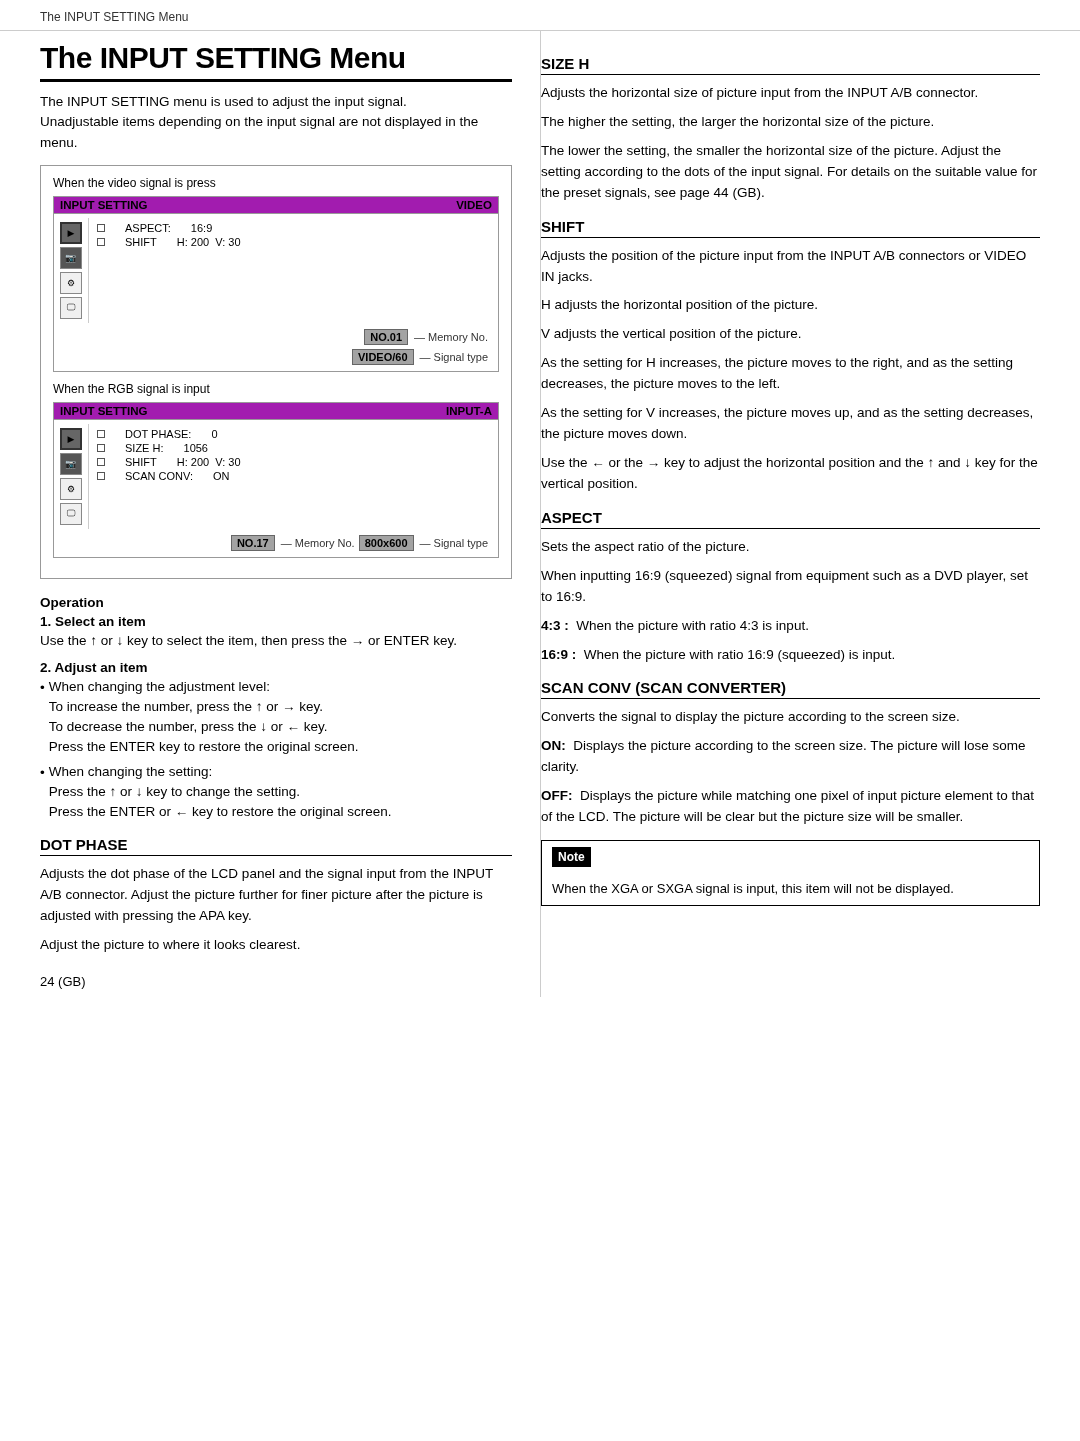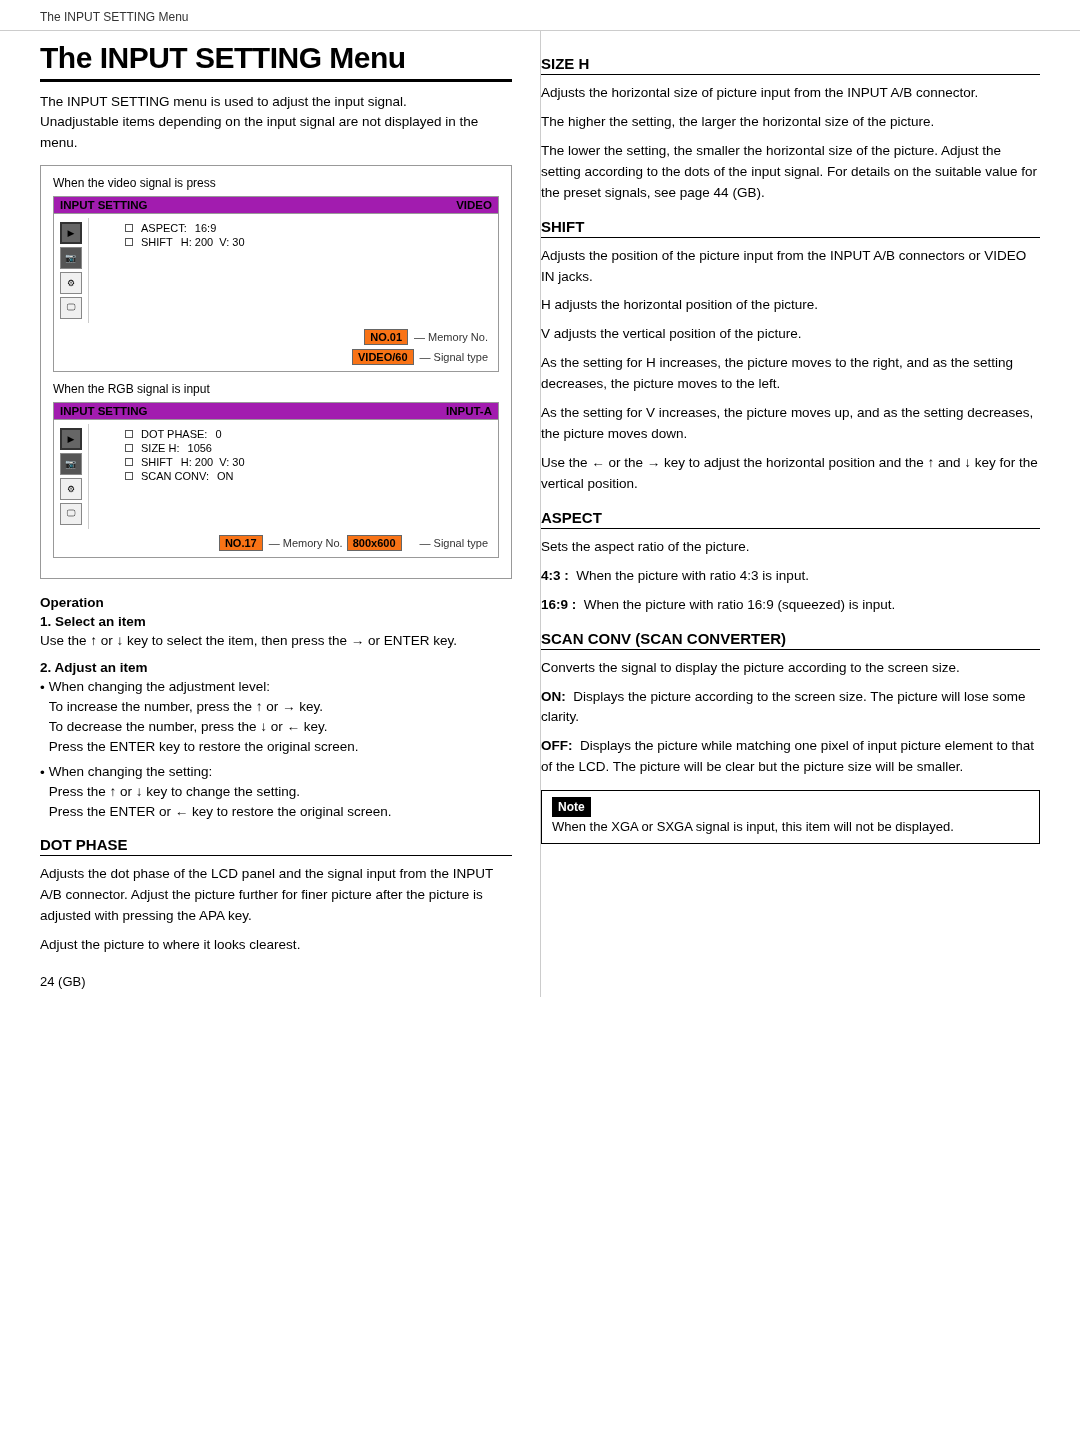--- a/index.html
+++ b/index.html
@@ -94,38 +94,37 @@
       background: #666;
       border: 2px solid #333;
     }
     .menu-settings {
       padding: 4px 8px;
       flex: 1;
       font-size: 11px;
     }
     .menu-setting-row {
       display: flex;
-      gap: 8px;
+      gap: 20px;
       margin-bottom: 2px;
-      margin-left: 28px;
     }
     .menu-setting-row .square {
       display: inline-block;
       width: 8px;
       height: 8px;
       border: 1px solid #555;
       margin-top: 2px;
       flex-shrink: 0;
     }
     .callout-box {
       border: 1px solid #666;
       padding: 1px 5px;
       font-size: 11px;
       font-weight: bold;
-      background: #f97316;
+      background: #a3a3a3;
     }
     .callout-line {
       font-size: 11px;
       color: #333;
     }
     .section-heading {
       font-size: 15px;
       font-weight: bold;
       border-bottom: 1.5px solid #000;
       padding-bottom: 2px;
@@ -171,21 +170,21 @@
       font-size: 13px;
       line-height: 1.5;
     }
     .note-label {
       display: inline-block;
       background: #000;
       color: #fff;
       font-size: 12px;
       font-weight: bold;
       padding: 1px 6px;
-      margin-bottom: 0;
+      margin-bottom: 12px;
     }
     .bold-term {
       font-weight: bold;
     }
   </style>
 </head>
 <body>
 
 <div class="page-header">
   <span>The INPUT SETTING Menu</span>
@@ -281,21 +280,21 @@
             </div>
           </div>
         </div>
 
         <div style="display:flex; justify-content:flex-end; padding: 2px 10px 6px 10px; gap:10px;">
           <div style="display:flex; flex-direction:row; align-items:flex-end; gap:4px;">
             <div style="display:flex; align-items:center; gap:6px;">
               <div class="callout-box">NO.17</div>
               <span class="callout-line">— Memory No.</span>
             </div>
-            <div style="display:flex; align-items:center; gap:18px;">
+            <div style="display:flex; align-items:center; gap:6px;">
               <div class="callout-box">800x600</div>
               <span class="callout-line">— Signal type</span>
             </div>
           </div>
         </div>
       </div>
     </div>
 
     <div>
       <div class="operation-heading">Operation</div>
@@ -345,20 +344,21 @@
     <p class="section-text">H adjusts the horizontal position of the picture.</p>
     <p class="section-text">V adjusts the vertical position of the picture.</p>
     <p class="section-text">As the setting for H increases, the picture moves to the right, and as the setting decreases, the picture moves to the left.</p>
     <p class="section-text">As the setting for V increases, the picture moves up, and as the setting decreases, the picture moves down.</p>
     <p class="section-text">
       Use the ← or the → key to adjust the horizontal position and the ↑ and ↓ key for the vertical position.
     </p>
 
     <div class="section-heading">ASPECT</div>
     <p class="section-text">Sets the aspect ratio of the picture.</p>
+    <p class="section-text">When inputting 16:9 (squeezed) signal from equipment such as a DVD player, set to 16:9.</p>
     <p class="section-text">
       <span class="bold-term">4:3 :</span>&nbsp; When the picture with ratio 4:3 is input.
     </p>
     <p class="section-text">
       <span class="bold-term">16:9 :</span>&nbsp; When the picture with ratio 16:9 (squeezed) is input.
     </p>
 
     <div class="section-heading">SCAN CONV (Scan converter)</div>
     <p class="section-text">Converts the signal to display the picture according to the screen size.</p>
     <p class="section-text">

